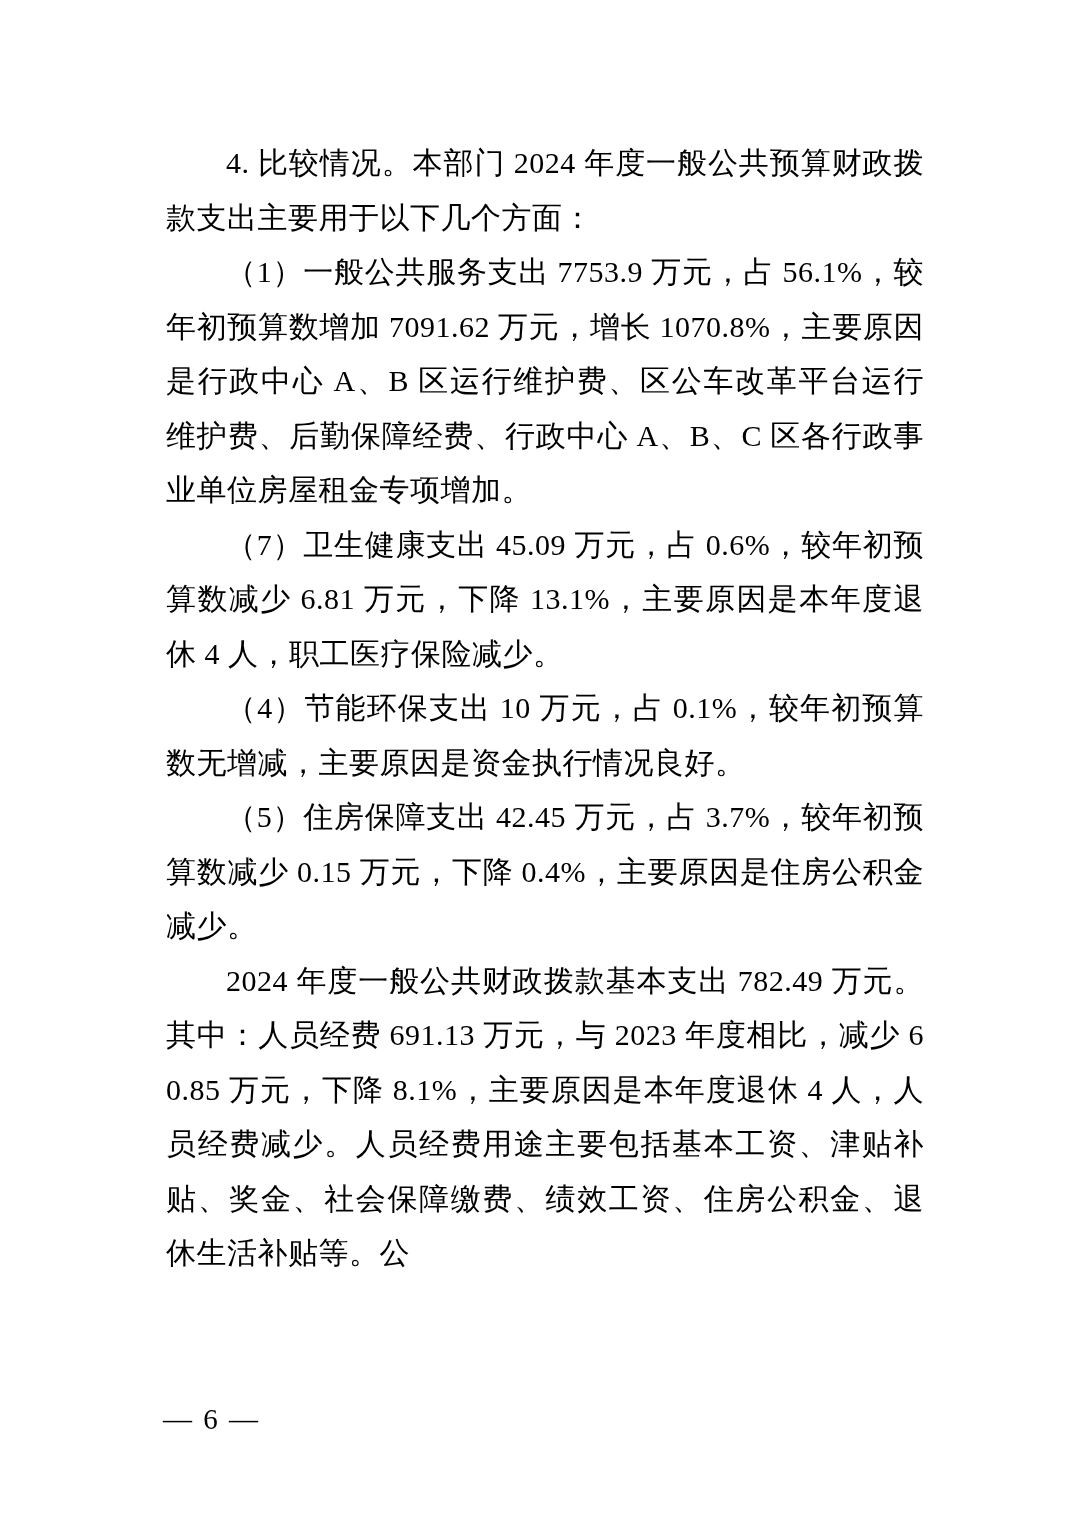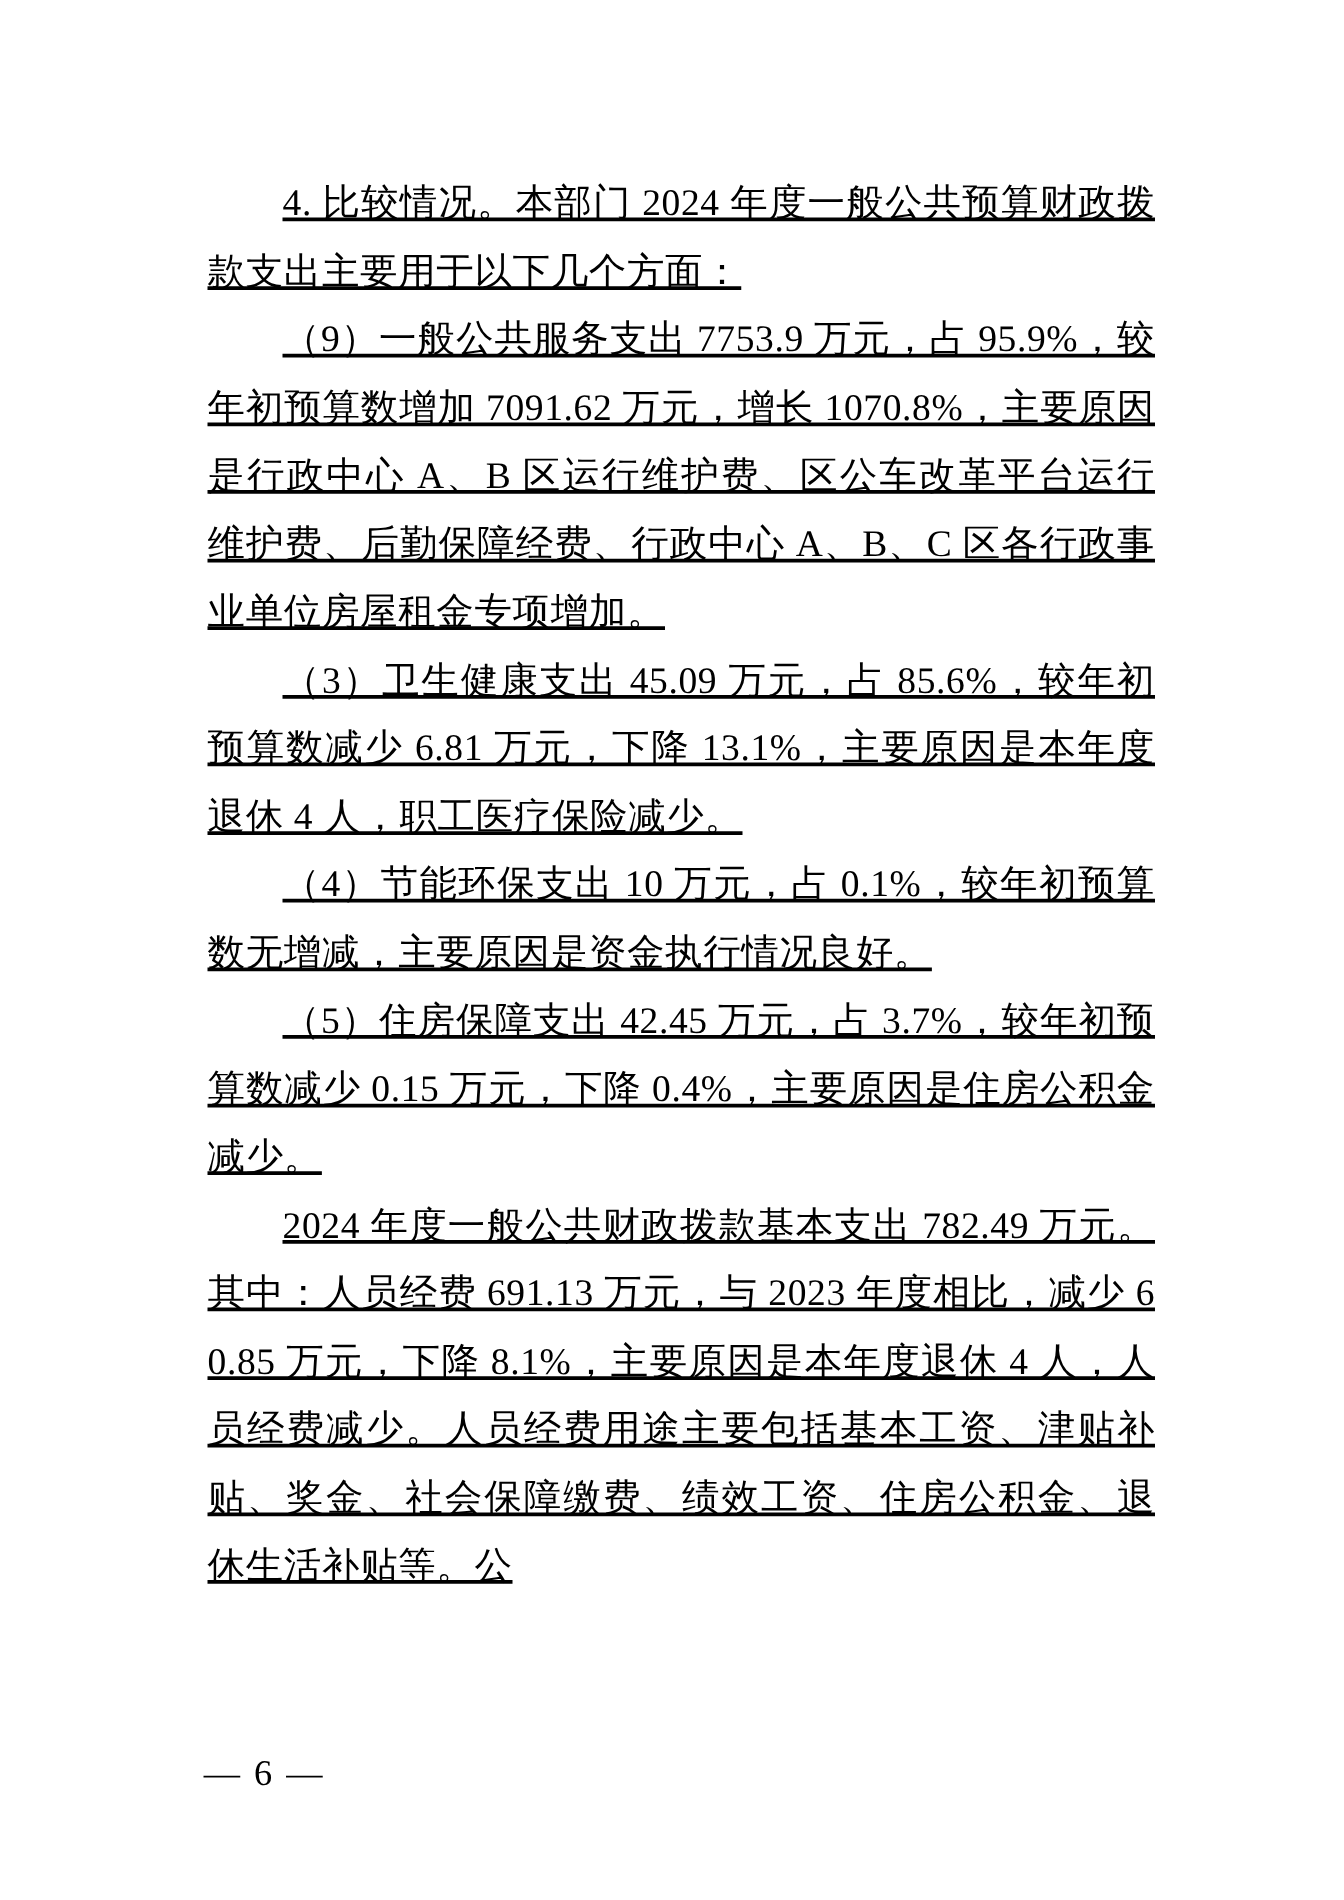--- a/index.html
+++ b/index.html
@@ -25,41 +25,40 @@
   .para {
     margin: 0;
     padding: 0;
     font-size: 30px;
     line-height: 54.5px;
     letter-spacing: 0.5px;
     text-align: justify;
     text-justify: inter-ideograph;
     text-indent: 2em;
     word-break: break-all;
-    text-decoration: underline;
   }
   .para.heading {
     font-weight: bold;
   }
   .footer {
     position: absolute;
     left: 163px;
     top: 1398px;
     font-size: 29px;
     line-height: 42px;
     letter-spacing: 2px;
     white-space: pre;
   }
 </style>
 </head>
 <body>
 
 <div class="page">
   <div class="content">
     <p class="para">4. 比较情况。本部门 2024 年度一般公共预算财政拨款支出主要用于以下几个方面：</p>
-    <p class="para">（9）一般公共服务支出 7753.9 万元，占 95.9%，较年初预算数增加 7091.62 万元，增长 1070.8%，主要原因是行政中心 A、B 区运行维护费、区公车改革平台运行维护费、后勤保障经费、行政中心 A、B、C 区各行政事业单位房屋租金专项增加。</p>
-    <p class="para">（3）卫生健康支出 45.09 万元，占 85.6%，较年初预算数减少 6.81 万元，下降 13.1%，主要原因是本年度退休 4 人，职工医疗保险减少。</p>
+    <p class="para">（1）一般公共服务支出 7753.9 万元，占 56.1%，较年初预算数增加 7091.62 万元，增长 1070.8%，主要原因是行政中心 A、B 区运行维护费、区公车改革平台运行维护费、后勤保障经费、行政中心 A、B、C 区各行政事业单位房屋租金专项增加。</p>
+    <p class="para">（7）卫生健康支出 45.09 万元，占 0.6%，较年初预算数减少 6.81 万元，下降 13.1%，主要原因是本年度退休 4 人，职工医疗保险减少。</p>
     <p class="para">（4）节能环保支出 10 万元，占 0.1%，较年初预算数无增减，主要原因是资金执行情况良好。</p>
     <p class="para">（5）住房保障支出 42.45 万元，占 3.7%，较年初预算数减少 0.15 万元，下降 0.4%，主要原因是住房公积金减少。</p>
     <p class="para">2024 年度一般公共财政拨款基本支出 782.49 万元。其中：人员经费 691.13 万元，与 2023 年度相比，减少 60.85 万元，下降 8.1%，主要原因是本年度退休 4 人，人员经费减少。人员经费用途主要包括基本工资、津贴补贴、奖金、社会保障缴费、绩效工资、住房公积金、退休生活补贴等。公</p>
   </div>
   <div class="footer">— 6 —</div>
 </div>
 
 </body></html>

